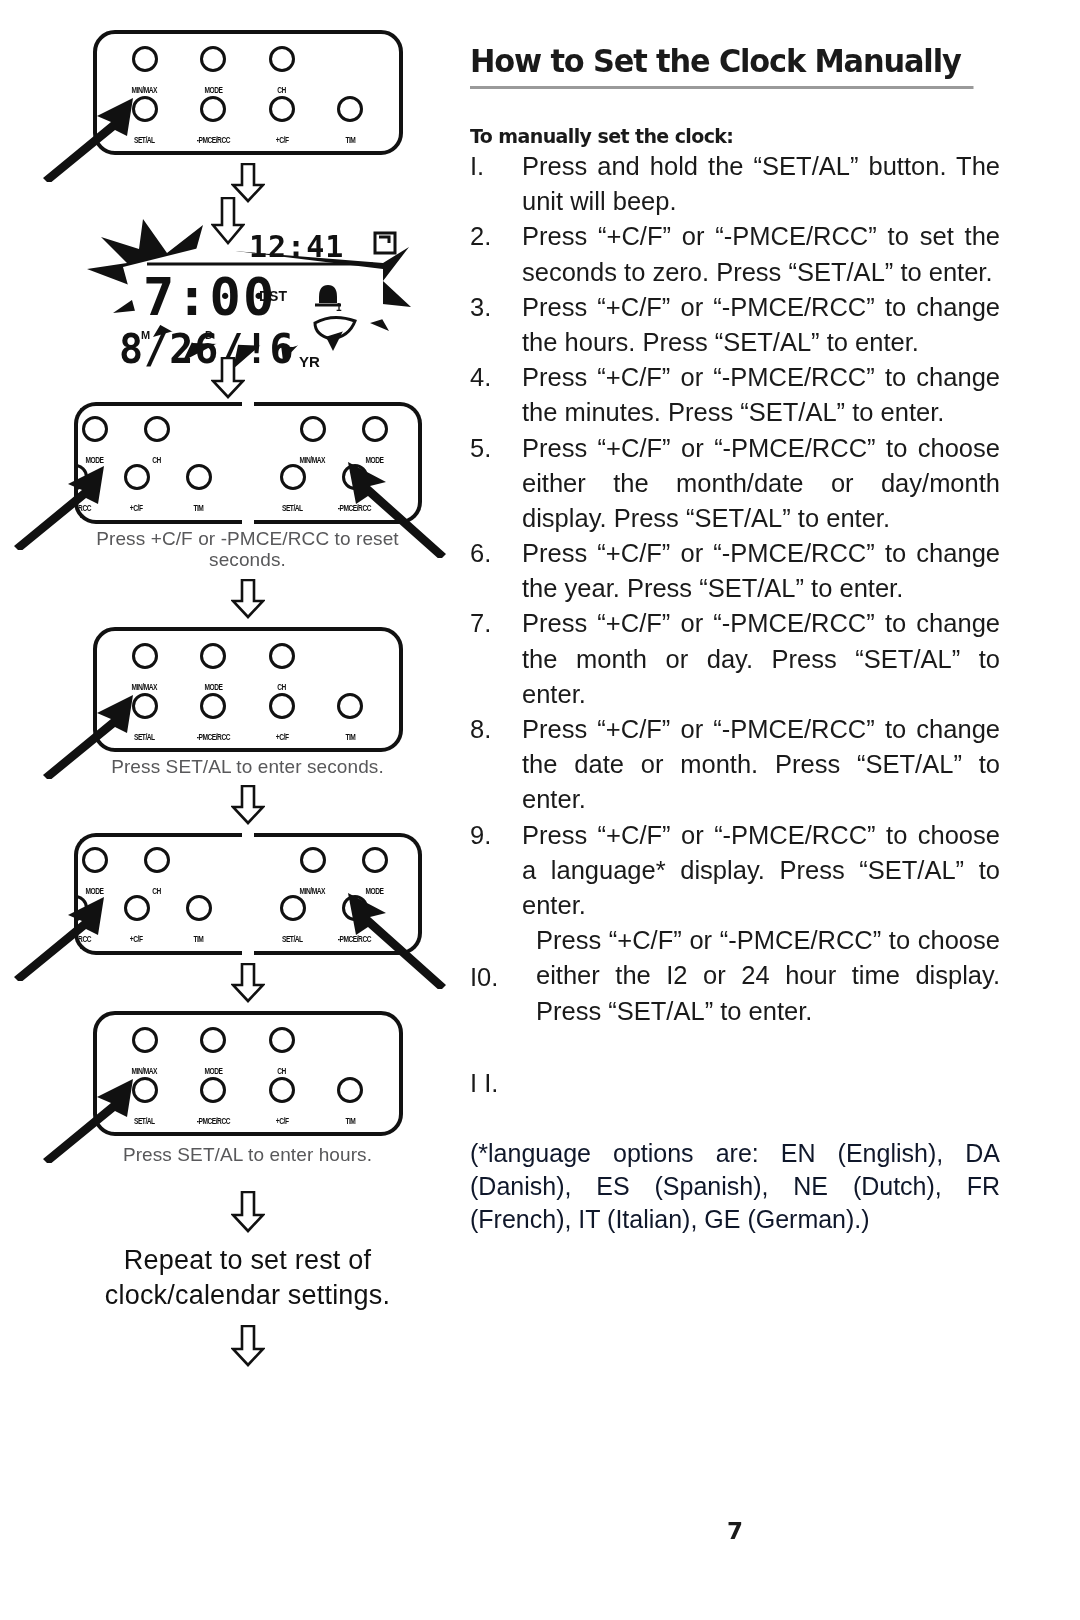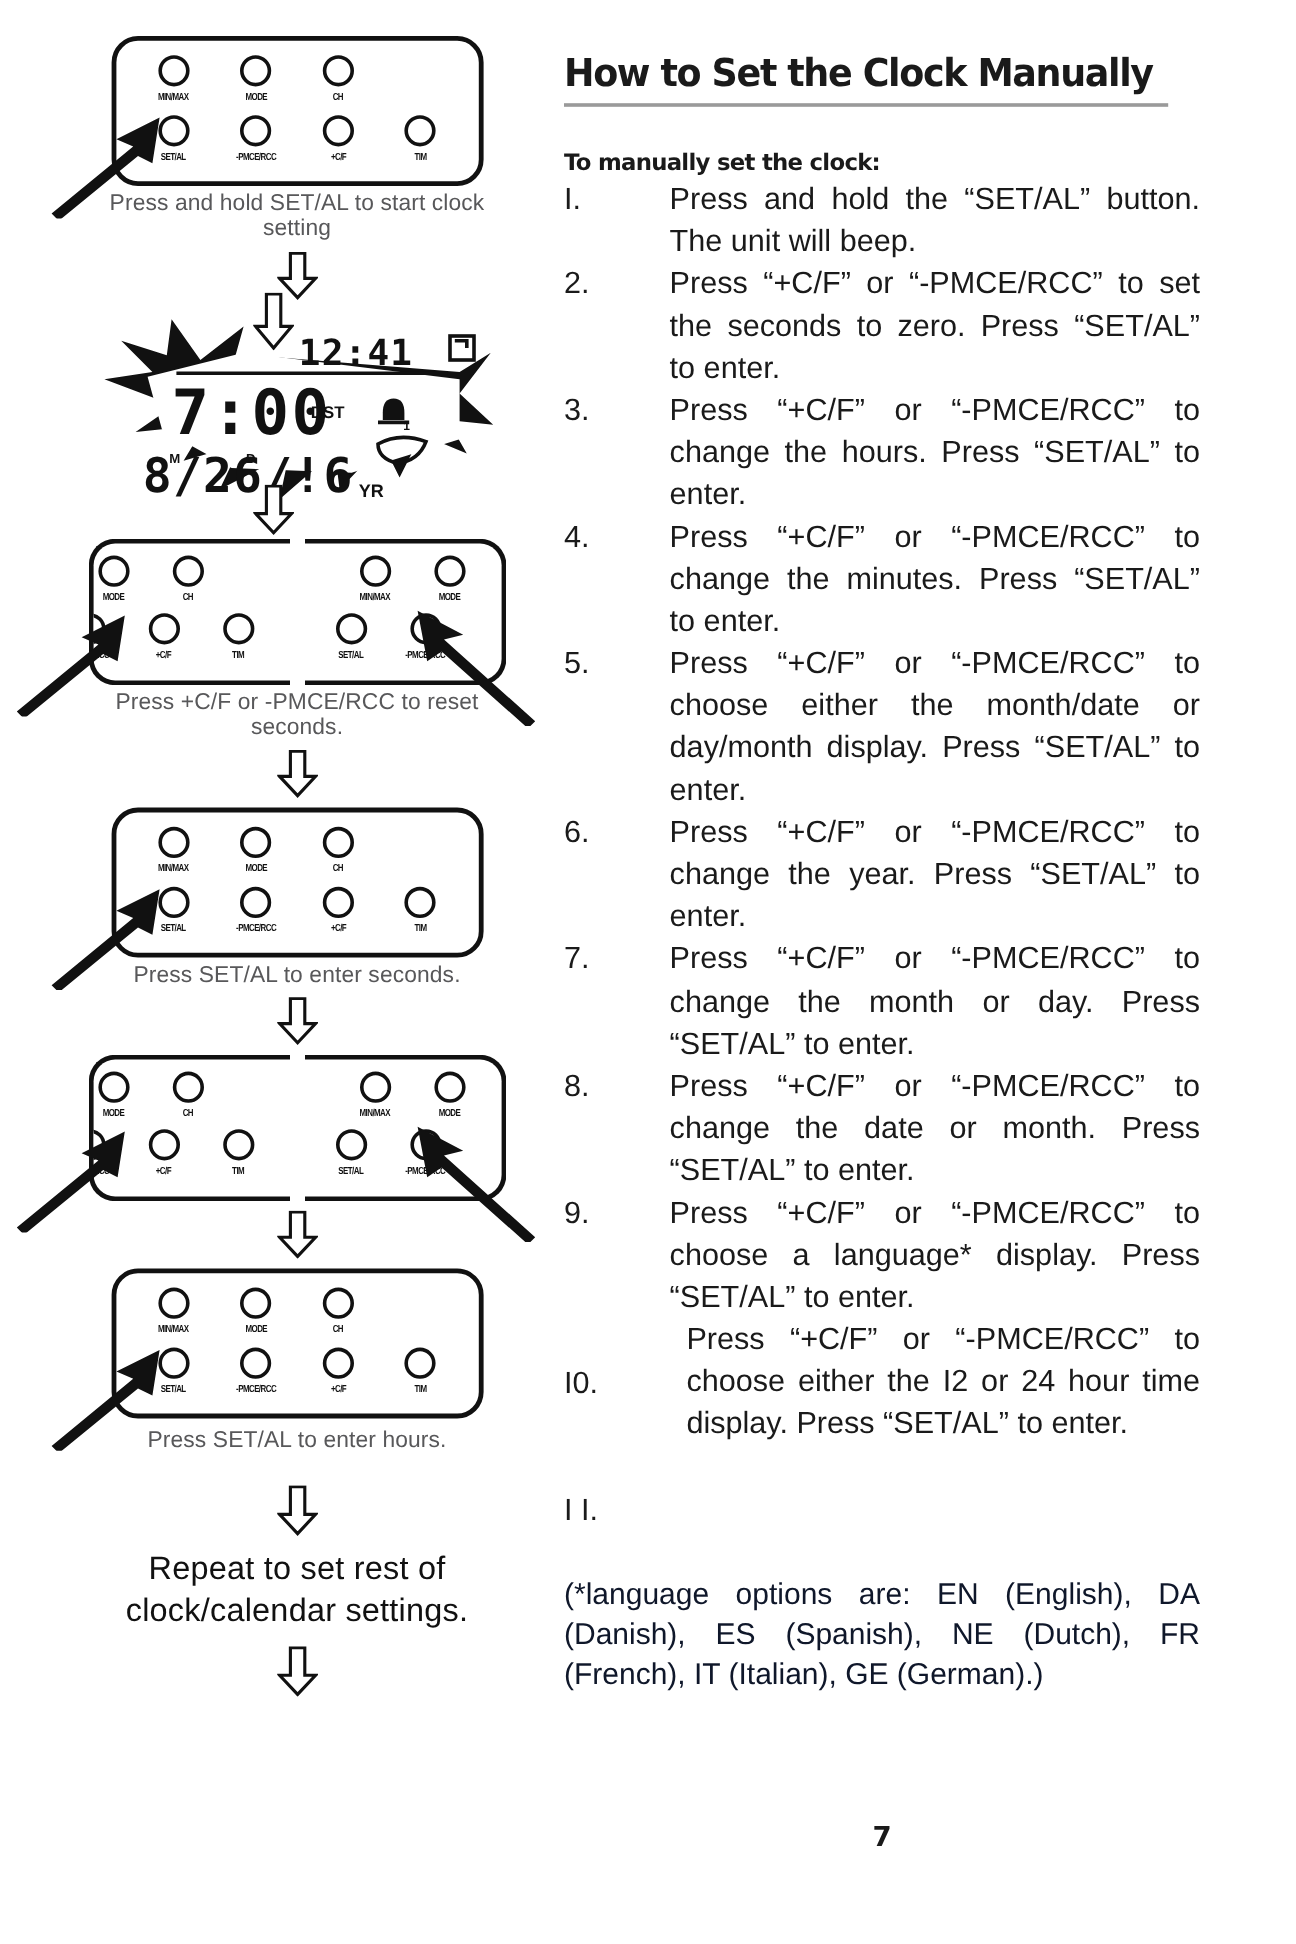--- a/index.html
+++ b/index.html
@@ -24,21 +24,21 @@
   }
   .panel-full{width:310px;height:125px;}
   .btn-row{
     position:absolute;left:0;right:0;display:flex;
     justify-content:space-around;align-items:flex-start;
     padding:0 14px;box-sizing:border-box;
   }
   .btn-row.top{top:12px;}
   .btn-row.bottom{top:62px;}
   .btn{
-    display:flex;flex-direction:column;align-items:center;width:62px;
+    display:flex;flex-direction:column;align-items:center;width:62px;gap:10px;
   }
   .knob{
     width:26px;height:26px;border:3px solid #111;border-radius:50%;
     background:#fff;box-sizing:border-box;
   }
   .blabel{
     margin-top:3px;font-family:"Liberation Sans",sans-serif;
     font-weight:700;font-size:8.5px;letter-spacing:-0.6px;
     color:#111;white-space:nowrap;
     transform:scaleX(.78);transform-origin:center;
@@ -117,21 +117,20 @@
     margin:0;
   }
   ol.steps li .num{
     flex:0 0 auto;width:52px;text-align:left;
     font-size:25.5px;line-height:1.38;
   }
   ol.steps li .num.wide{width:66px;margin-top:37px;}
   ol.steps li .body{
     flex:1 1 auto;text-align:justify;text-justify:inter-word;
     hyphens:none;
-    margin-left:36px;
   }
   ol.steps li .body.nojust{text-align:left;}
   .footnote{
     margin-top:36px;font-size:25px;line-height:1.33;
     text-align:justify;color:#0f172a;
   }
   .pagenum{
     position:absolute;left:470px;top:1518px;width:530px;text-align:center;
     font-family:"DejaVu Sans",sans-serif;font-weight:700;font-size:23px;color:#1a1a1a;
   }
@@ -180,21 +179,20 @@
             <div class="blabel">TIM</div>
           </div>
         </div>
       </div>
 
       <svg class="ptr" style="left:-52px;top:62px;" width="120" height="90" viewBox="0 0 120 90">
         <path d="M2 86 L70 30 L56 24 L92 6 L86 44 L74 38 L8 92 Z" fill="#111"></path>
       </svg>
     </div>
 
-    <div class="cap" style="width:340px;">Press and hold SET/AL to start clock setting</div>
 
     <svg class="downarrow" width="34" height="40" viewBox="0 0 34 40">
       <path d="M11 1 H23 V22 H32 L17 38 L2 22 H11 Z" fill="#fff" stroke="#111" stroke-width="2.6" stroke-linejoin="miter"></path>
     </svg>
 
     <div class="lcd">
       <svg width="330" height="165" viewBox="0 0 330 165">
 
         <path d="M4 58 L44 52 L18 26 L56 38 L60 8 L84 42 L120 14 L110 50 L150 40
                  L300 52 L326 36 L300 70 L328 96 L290 92 L306 120 L268 104

